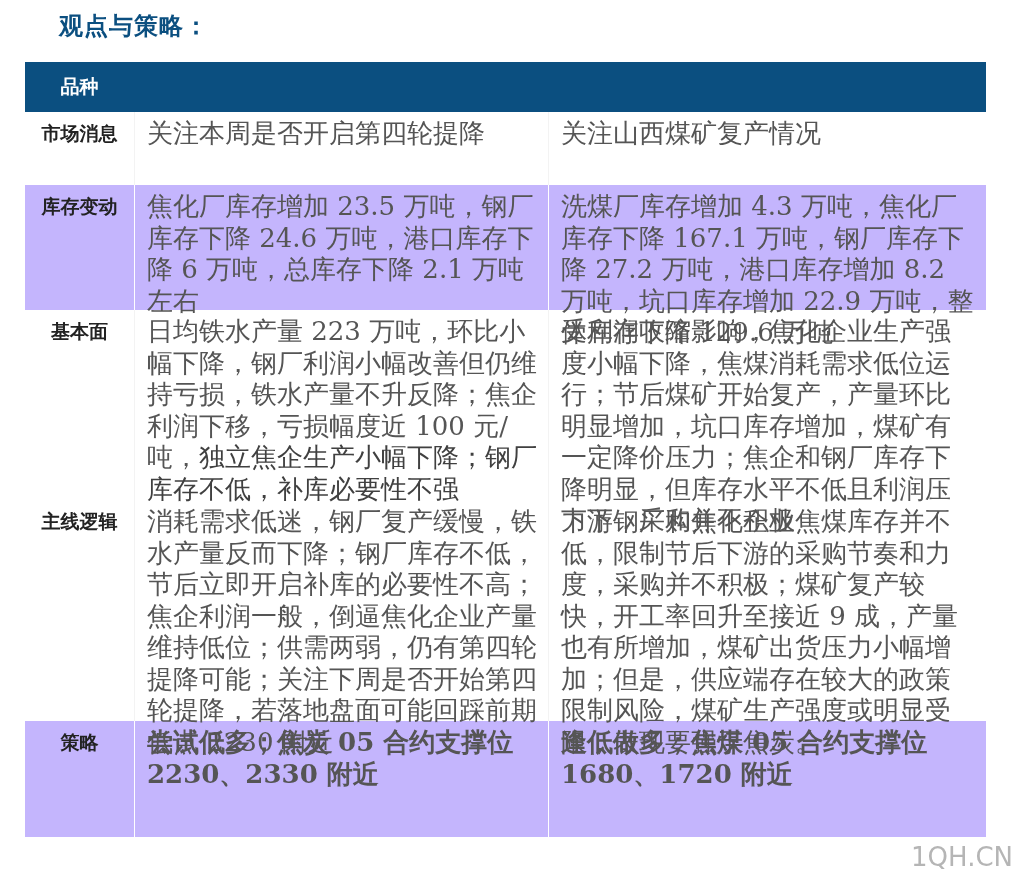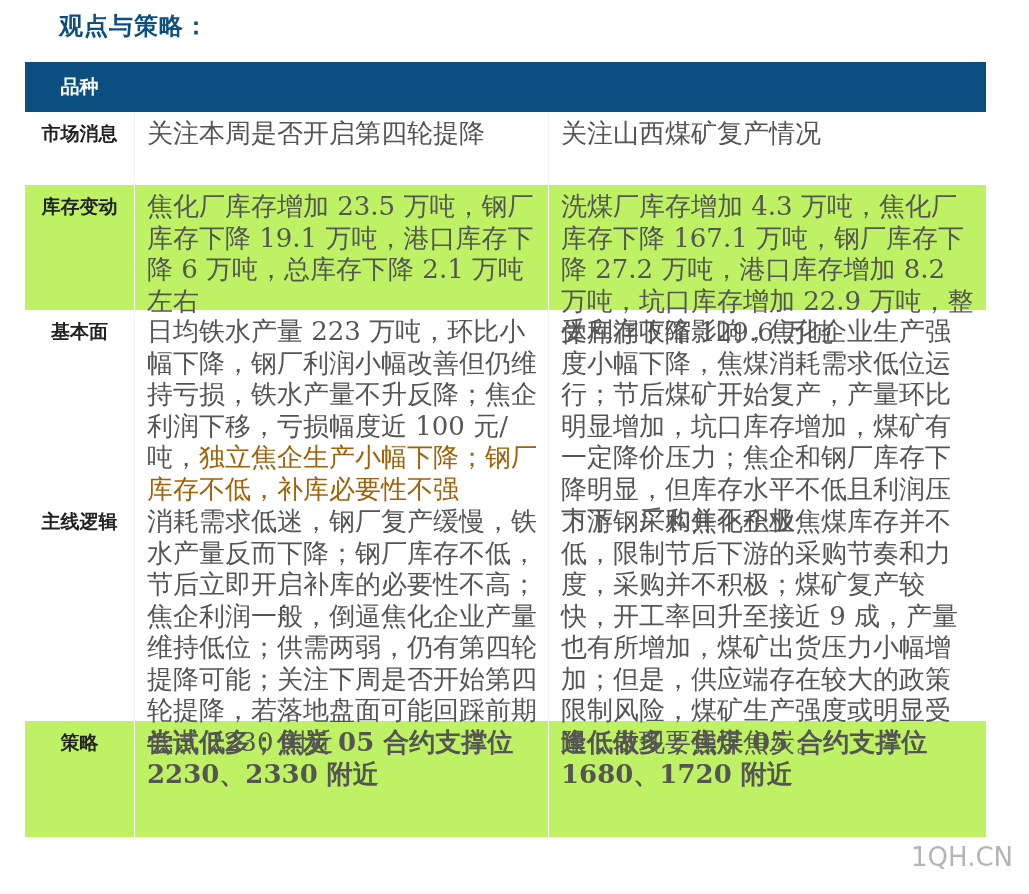--- a/index.html
+++ b/index.html
@@ -26,24 +26,24 @@
       color: #ffffff; font-weight: bold; font-size: 19px; padding-top: 12px;
       text-align: center;
       font-family: "DejaVu Sans", "Liberation Sans", sans-serif;
     }
     .header .c2, .header .c3 { border-left: 1px solid #c9d7e3; }
     .body-row .cell { padding: 6px 10px 0 12px; font-size: 26px; line-height: 31.5px; color: #555555; }
     .body-row .c1 {
       padding: 6px 0 0 0; color: #222; font-weight: bold; text-align: center;
       font-family: "DejaVu Sans", "Liberation Sans", sans-serif; font-size: 19px;
     }
-    .body-row.gray { background: #bef264; }
+    .body-row.gray { background: #c4b5fd; }
     .body-row.gray .c2, .body-row.gray .c3 { border-left: 1px solid #ffffff; }
     .body-row.white .c2, .body-row.white .c3 { border-left: 1px solid #f3f3f3; }
-    .dark { color: #a16207; }
+    .dark { color: #404040; }
     .strategy { color: #c8161d; font-weight: bold; }
     .watermark {
       position: absolute; right: 16px; top: 842px;
       font-family: "DejaVu Sans", "Liberation Sans", sans-serif;
       font-size: 26px; color: #b5b5b5; letter-spacing: 0px;
     }
   </style>
 </head>
 <body>
 
@@ -55,21 +55,21 @@
   </div>
 
   <div class="row body-row white" style="height:73px">
     <div class="cell c1">市场消息</div>
     <div class="cell c2">关注本周是否开启第四轮提降</div>
     <div class="cell c3">关注山西煤矿复产情况</div>
   </div>
 
   <div class="row body-row gray" style="height:125px">
     <div class="cell c1">库存变动</div>
-    <div class="cell c2">焦化厂库存增加 23.5 万吨，钢厂库存下降 19.1 万吨，港口库存下降 6 万吨，总库存下降 2.1 万吨左右</div>
+    <div class="cell c2">焦化厂库存增加 23.5 万吨，钢厂库存下降 24.6 万吨，港口库存下降 6 万吨，总库存下降 2.1 万吨左右</div>
     <div class="cell c3">洗煤厂库存增加 4.3 万吨，焦化厂库存下降 167.1 万吨，钢厂库存下降 27.2 万吨，港口库存增加 8.2 万吨，坑口库存增加 22.9 万吨，整体库存下降 129.6 万吨</div>
   </div>
 
   <div class="row body-row white" style="height:190px">
     <div class="cell c1">基本面</div>
     <div class="cell c2"><span>日均铁水产量 223 万吨，环比小幅下降，钢厂利润小幅改善但仍维持亏损，铁水产量不升反降；焦企利润下移，亏损幅度近 100 元/吨，</span><span class="dark">独立焦企生产小幅下降；钢厂库存不低，补库必要性不强</span></div>
     <div class="cell c3">受利润收缩影响，焦化企业生产强度小幅下降，焦煤消耗需求低位运行；节后煤矿开始复产，产量环比明显增加，坑口库存增加，煤矿有一定降价压力；焦企和钢厂库存下降明显，但库存水平不低且利润压力下，采购并不积极</div>
   </div>
 
   <div class="row body-row white" style="height:221px">

